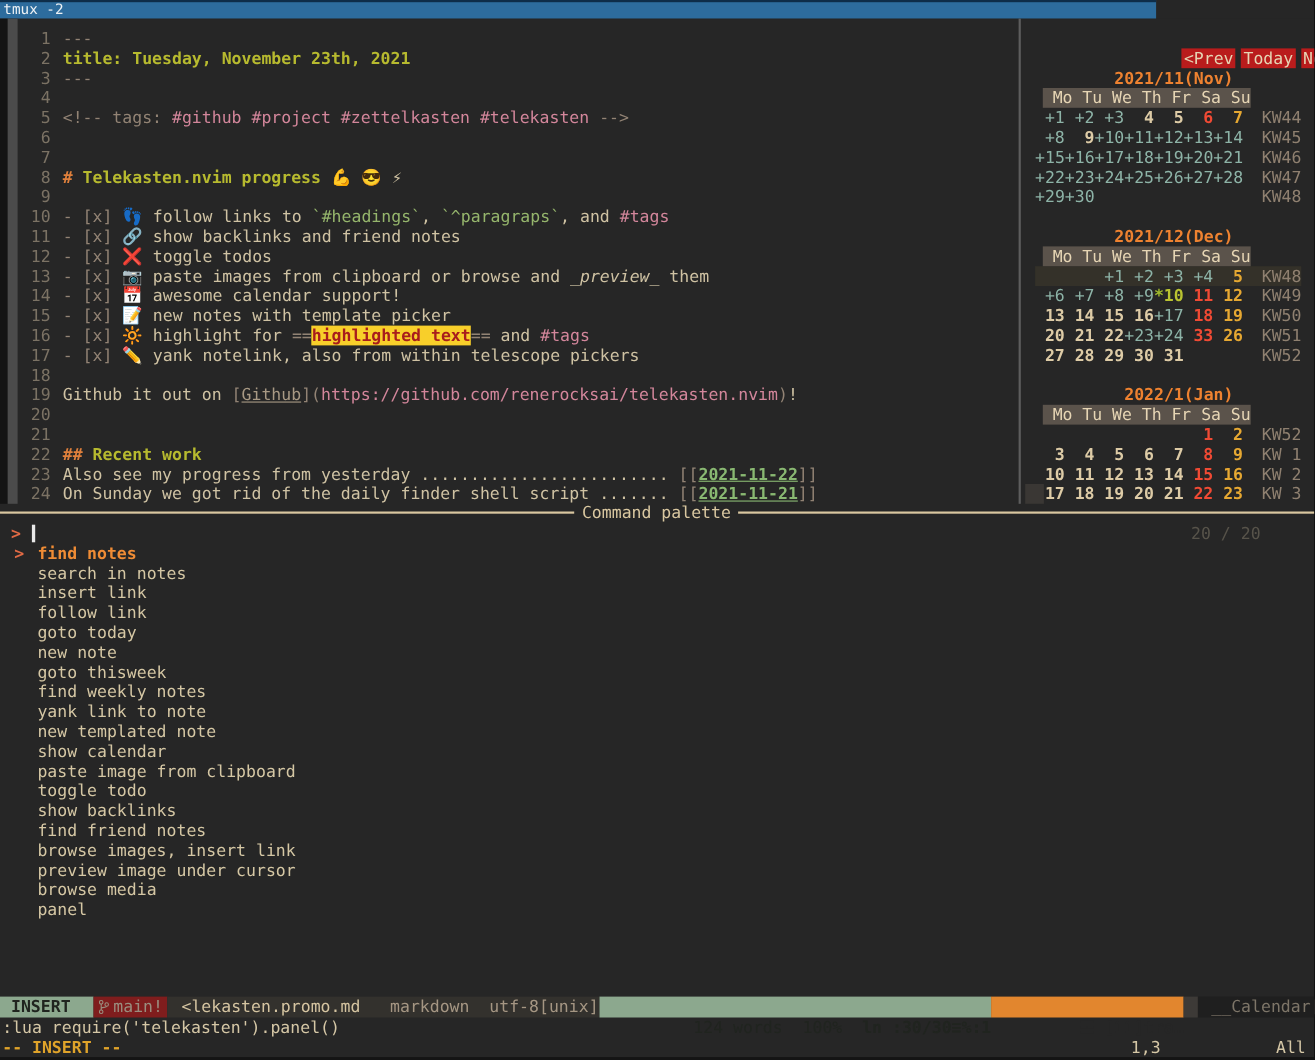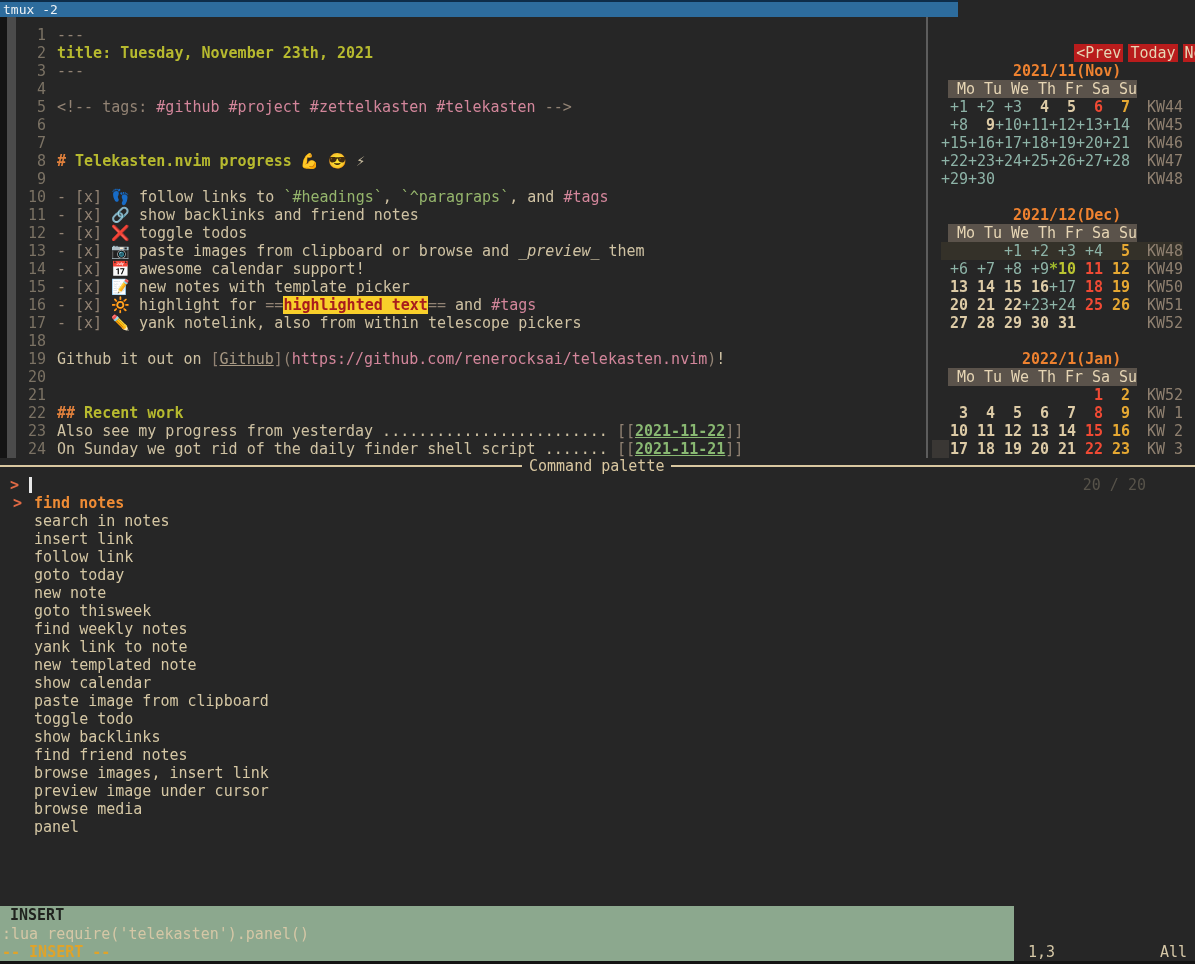--- a/index.html
+++ b/index.html
@@ -1,20 +1,20 @@
 <!DOCTYPE html>
 <html><head>
 <meta charset="utf-8">
 <style>
   html,body{margin:0;padding:0;background:#000;}
   #app{position:relative;width:1195px;height:964px;overflow:hidden;
        font-family:"DejaVu Sans Mono", monospace;font-size:15px;line-height:18px;
        background:#262626;}
   
-  #titlebar{position:absolute;left:0;top:0;width:958px;height:17px;
+  #titlebar{position:absolute;left:0;top:0;width:1051px;height:17px;
             background:#2d6c9d;border-top:2px solid #0e2d49;box-sizing:border-box;
             color:#eef2f5;font-family:"DejaVu Sans Mono",monospace;font-size:13px;line-height:15px;}
   #titlebar span{padding-left:3px;}
   
   #term{position:absolute;left:0;top:17px;width:1195px;height:947px;background:#262626;}
   #left-dark{position:absolute;left:0;top:0;width:7px;height:441px;background:#141414;}
   #left-scrollbar{position:absolute;left:7px;top:0;width:9px;height:441px;background:#4b4b4b;}
   #vsep{position:absolute;left:926px;top:0;width:2px;height:441px;background:#8a8a8a;opacity:.55;}
   #cal-thumb{position:absolute;left:932px;top:423px;width:17px;height:18px;background:#3a3734;}
   
@@ -64,22 +64,22 @@
   #prompt-row{position:absolute;left:0;top:459px;width:1195px;height:18px;}
   #prompt-caret{position:absolute;left:10px;color:#e06a45;font-weight:bold;}
   #cursor{position:absolute;left:29px;top:1px;width:3px;height:16px;background:#e8e8e8;}
   #counter{position:absolute;right:49px;color:#57534a;}
   #selected-row{position:absolute;left:0;top:477px;width:1195px;height:18px;}
   #selected-caret{position:absolute;left:13px;color:#e06a45;font-weight:bold;}
   #selected-label{position:absolute;left:34px;color:#ef8c35;font-weight:bold;}
   #palette-items{position:absolute;left:0;top:495px;width:1195px;}
   .pal-item{height:18px;padding-left:34px;color:#d5c7a4;white-space:pre;}
   
-  #statusline{position:absolute;left:0;top:889px;width:1014px;height:19px;display:flex;
-              font-size:15px;line-height:19px;white-space:pre;flex-direction:column;}
+  #statusline{position:absolute;left:0;top:889px;width:1195px;height:19px;display:flex;
+              font-size:15px;line-height:19px;white-space:pre;}
   .sl-mode{flex:0 0 85px;background:#8ca88e;color:#20241f;font-weight:bold;padding-left:10px;box-sizing:border-box;}
   .sl-b{flex:0 0 67px;background:#7f1d1d;color:#9a8d7e;padding-left:5px;box-sizing:border-box;display:flex;align-items:center;}
   .sl-b svg{margin-right:4px;}
   .sl-c{flex:0 0 393px;background:#33312d;color:#a59683;display:flex;box-sizing:border-box;}
   .sl-file{color:#d5c4a1;margin-left:13px;}
   .sl-ft{margin-left:27px;}
   .sl-enc{margin-left:18px;}
   .sl-words{flex:0 0 275px;background:#8ca88e;color:#20241f;padding-left:13px;box-sizing:border-box;}
   .sl-words b{font-weight:bold;}
   .sl-buf{flex:0 0 100px;background:#e2862e;color:#262626;font-weight:bold;padding-left:8px;box-sizing:border-box;}
@@ -146,21 +146,21 @@
           <div class="cal-row cal-week"><span class="cell c-t">+8</span><span class="cell c-d">9</span><span class="cell c-t">+10</span><span class="cell c-t">+11</span><span class="cell c-t">+12</span><span class="cell c-t">+13</span><span class="cell c-t">+14</span><span class="c-kw">KW45</span></div>
           <div class="cal-row cal-week"><span class="cell c-t">+15</span><span class="cell c-t">+16</span><span class="cell c-t">+17</span><span class="cell c-t">+18</span><span class="cell c-t">+19</span><span class="cell c-t">+20</span><span class="cell c-t">+21</span><span class="c-kw">KW46</span></div>
           <div class="cal-row cal-week"><span class="cell c-t">+22</span><span class="cell c-t">+23</span><span class="cell c-t">+24</span><span class="cell c-t">+25</span><span class="cell c-t">+26</span><span class="cell c-t">+27</span><span class="cell c-t">+28</span><span class="c-kw">KW47</span></div>
           <div class="cal-row cal-week"><span class="cell c-t">+29</span><span class="cell c-t">+30</span><span class="cell c-d"></span><span class="cell c-d"></span><span class="cell c-d"></span><span class="cell c-d"></span><span class="cell c-d"></span><span class="c-kw">KW48</span></div>
           <div class="cal-row"></div>
           <div class="cal-row cal-title" style="padding-left: 72px;">2021/12(Dec)</div>
           <div class="cal-row cal-header"><span class="hdr-wrap"><span class="cell">Mo</span><span class="cell">Tu</span><span class="cell">We</span><span class="cell">Th</span><span class="cell">Fr</span><span class="cell">Sa</span><span class="cell">Su</span></span></div>
           <div class="cal-row cal-week cur"><span class="cell c-d"></span><span class="cell c-d"></span><span class="cell c-t">+1</span><span class="cell c-t">+2</span><span class="cell c-t">+3</span><span class="cell c-t">+4</span><span class="cell c-su">5</span><span class="c-kw">KW48</span></div>
           <div class="cal-row cal-week"><span class="cell c-t">+6</span><span class="cell c-t">+7</span><span class="cell c-t">+8</span><span class="cell c-t">+9</span><span class="cell"><span class="c-star">*</span><span class="c-tod">10</span></span><span class="cell c-sa">11</span><span class="cell c-su">12</span><span class="c-kw">KW49</span></div>
           <div class="cal-row cal-week"><span class="cell c-d">13</span><span class="cell c-d">14</span><span class="cell c-d">15</span><span class="cell c-d">16</span><span class="cell c-t">+17</span><span class="cell c-sa">18</span><span class="cell c-su">19</span><span class="c-kw">KW50</span></div>
-          <div class="cal-row cal-week"><span class="cell c-d">20</span><span class="cell c-d">21</span><span class="cell c-d">22</span><span class="cell c-t">+23</span><span class="cell c-t">+24</span><span class="cell c-sa">25</span><span class="cell c-su">26</span><span class="c-kw">KW51</span></div>
+          <div class="cal-row cal-week"><span class="cell c-d">20</span><span class="cell c-d">21</span><span class="cell c-d">22</span><span class="cell c-t">+23</span><span class="cell c-t">+24</span><span class="cell c-sa">33</span><span class="cell c-su">26</span><span class="c-kw">KW51</span></div>
           <div class="cal-row cal-week"><span class="cell c-d">27</span><span class="cell c-d">28</span><span class="cell c-d">29</span><span class="cell c-d">30</span><span class="cell c-d">31</span><span class="cell c-d"></span><span class="cell c-d"></span><span class="c-kw">KW52</span></div>
           <div class="cal-row"></div>
           <div class="cal-row cal-title" style="padding-left: 81px;">2022/1(Jan)</div>
           <div class="cal-row cal-header"><span class="hdr-wrap"><span class="cell">Mo</span><span class="cell">Tu</span><span class="cell">We</span><span class="cell">Th</span><span class="cell">Fr</span><span class="cell">Sa</span><span class="cell">Su</span></span></div>
           <div class="cal-row cal-week"><span class="cell c-d"></span><span class="cell c-d"></span><span class="cell c-d"></span><span class="cell c-d"></span><span class="cell c-d"></span><span class="cell c-sa">1</span><span class="cell c-su">2</span><span class="c-kw">KW52</span></div>
           <div class="cal-row cal-week"><span class="cell c-d">3</span><span class="cell c-d">4</span><span class="cell c-d">5</span><span class="cell c-d">6</span><span class="cell c-d">7</span><span class="cell c-sa">8</span><span class="cell c-su">9</span><span class="c-kw">KW 1</span></div>
           <div class="cal-row cal-week"><span class="cell c-d">10</span><span class="cell c-d">11</span><span class="cell c-d">12</span><span class="cell c-d">13</span><span class="cell c-d">14</span><span class="cell c-sa">15</span><span class="cell c-su">16</span><span class="c-kw">KW 2</span></div>
           <div class="cal-row cal-week"><span class="cell c-d">17</span><span class="cell c-d">18</span><span class="cell c-d">19</span><span class="cell c-d">20</span><span class="cell c-d">21</span><span class="cell c-sa">22</span><span class="cell c-su">23</span><span class="c-kw">KW 3</span></div>
         </div>
     </div>

